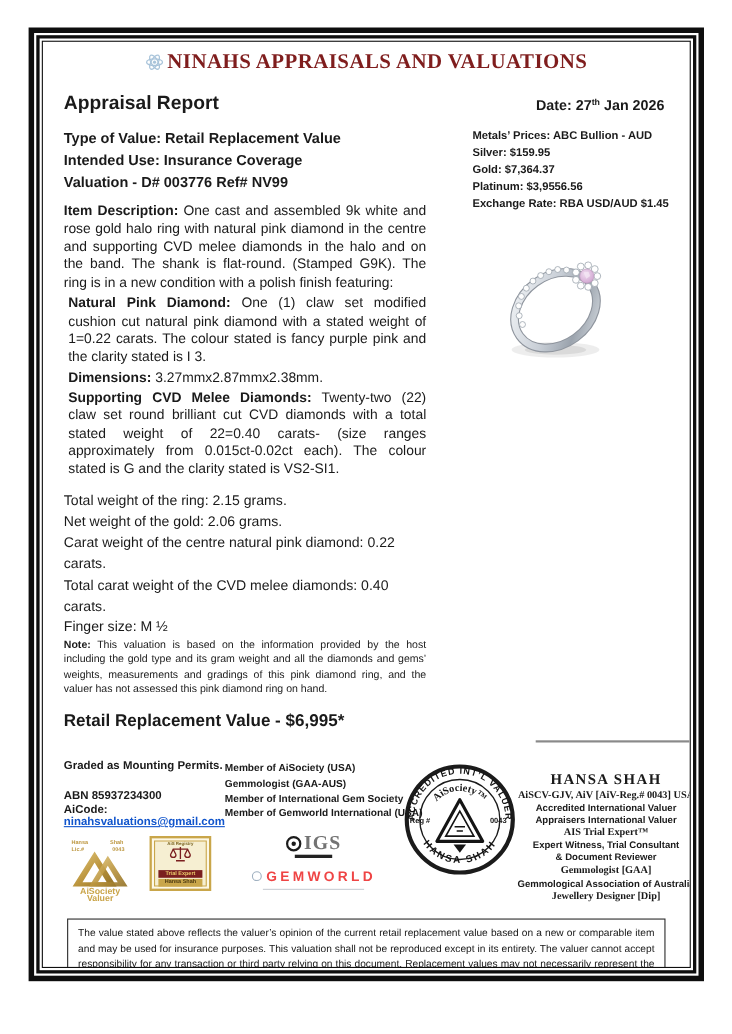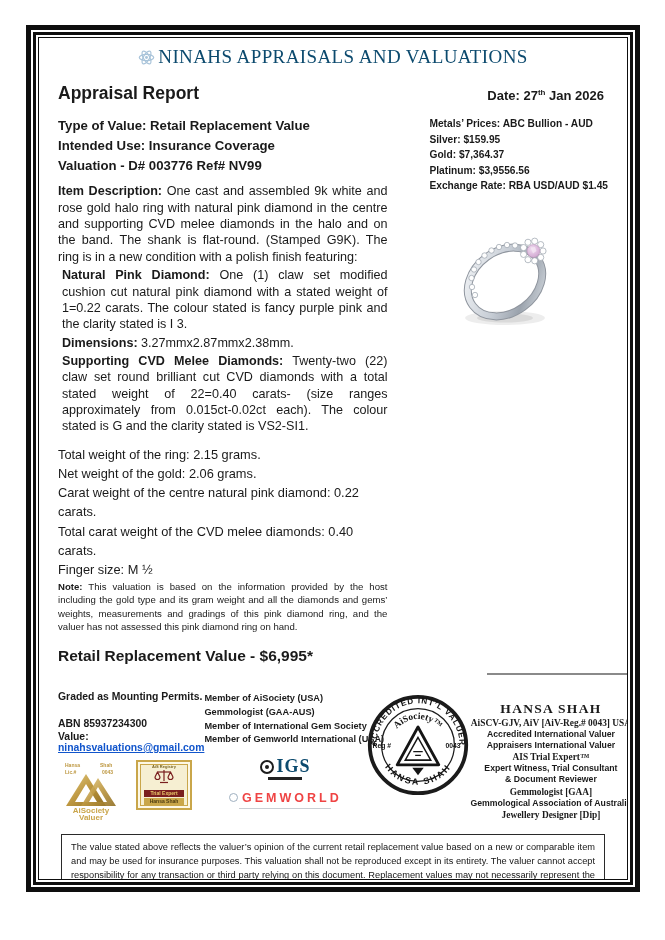--- a/index.html
+++ b/index.html
@@ -4,21 +4,21 @@
 <style>
   * { margin:0; padding:0; box-sizing:border-box; }
   body { width:665px; height:940px; background:#ffffff; font-family:"Liberation Sans", sans-serif; color:#1a1a1a; }
   .page { position:relative; width:665px; height:940px; background:#fff; }
 
   
   .frame-outer { position:absolute; left:26px; top:25px; width:614px; height:867px; border:5px solid #0e0e0e; padding:2px; }
   .frame-mid   { width:100%; height:100%; border:3px solid #0e0e0e; padding:2px; }
   .frame-inner { width:100%; height:100%; border:1.5px solid #0e0e0e; display:flex; flex-direction:column; overflow:hidden; }
 
-  .brand-row { text-align:center; padding-top:8px; font-family:"Liberation Serif", serif; font-weight:400; font-size:19px; letter-spacing:0.4px; color:#0c4a6e; white-space:nowrap; }
+  .brand-row { text-align:center; padding-top:8px; font-family:"Liberation Serif", serif; font-weight:700; font-size:19px; letter-spacing:0.4px; color:#7f1d1d; white-space:nowrap; }
   .brand-icon { display:inline-block; vertical-align:-3px; margin-right:3px; }
 
   .content { flex:1; display:flex; flex-direction:column; padding:0 19px; }
 
   .title-row { display:flex; justify-content:space-between; margin-top:12px; }
   .page-title { font-size:17.5px; font-weight:700; }
   .date { font-weight:700; font-size:13px; padding-top:5px; padding-right:4px; }
   .date sup { font-size:8px; }
 
   .cols { display:flex; margin-top:12px; }
@@ -52,21 +52,21 @@
   .graded { font-size:10.4px; font-weight:700; margin-bottom:16px; }
   .abn { font-size:10.4px; font-weight:700; }
   .email-line { font-size:10.4px; font-weight:700; margin-top:2px; }
   .email-link { color:#1155cc; text-decoration:underline; cursor:pointer; }
   .badges { display:flex; gap:12px; margin-top:7px; align-items:flex-start; }
 
   .memberships { font-size:9.2px; font-weight:700; line-height:1.5; white-space:nowrap; }
   .igs { margin-top:9px; text-align:center; }
   .igs-circle { display:inline-block; width:14px; height:14px; border:2px solid #1c1c1c; border-radius:50%; vertical-align:-2px; margin-right:2px; position:relative; }
   .igs-circle::after { content:""; position:absolute; left:3px; top:3px; width:4px; height:4px; background:#1c1c1c; border-radius:50%; }
-  .igs-text { font-family:"Liberation Serif", serif; font-weight:700; font-size:18px; letter-spacing:1px; color:#0c4a6e; }
+  .igs-text { font-family:"Liberation Serif", serif; font-weight:700; font-size:18px; letter-spacing:1px; color:#737373; }
   .igs-sub { width:34px; height:2.5px; background:#222; margin:0 auto; }
   .gemworld { margin-top:8px; text-align:center; }
   .gw-circle { display:inline-block; width:9px; height:9px; border:1.5px solid #9fb0c0; border-radius:50%; margin-right:4px; vertical-align:0px; }
   .gw-text { color:#ef4444; font-weight:700; font-size:12.5px; letter-spacing:3px; }
   .gw-sub { width:92px; height:1.5px; background:#c9ced4; margin:2px auto 0; }
 
   .sig-line { position:absolute; top:-18px; right:4px; width:140px; border-top:2px solid #8a8a8a; }
   .valuer-name { font-family:"Liberation Serif", serif; font-weight:700; font-size:13.5px; letter-spacing:1.3px; margin-top:8px; }
   .vl { line-height:1.28; white-space:nowrap; }
   .vl-serif { font-family:"Liberation Serif", serif; font-weight:700; font-size:9.4px; }
@@ -194,21 +194,21 @@
           </div>
 
           <div class="grow"></div>
 
           <div class="retail">Retail Replacement Value - $6,995*</div>
 
           <div class="cred-row">
             <div class="cred-col1">
               <div class="graded">Graded as Mounting Permits.</div>
               <div class="abn">ABN 85937234300</div>
-              <div class="email-line"><span>Value: </span><a class="email-link">ninahsvaluations@gmail.com</a></div>
+              <div class="email-line"><span>AiCode: </span><a class="email-link">ninahsvaluations@gmail.com</a></div>
               <div class="badges">
                 <div>
                   <svg width="66" height="60" viewBox="0 0 66 60">
                     <defs>
                       <linearGradient id="goldg" x1="0" y1="0" x2="1" y2="1">
                         <stop offset="0" stop-color="#e6cd84"></stop>
                         <stop offset="0.5" stop-color="#bd9740"></stop>
                         <stop offset="1" stop-color="#8f6e22"></stop>
                       </linearGradient>
                     </defs>

